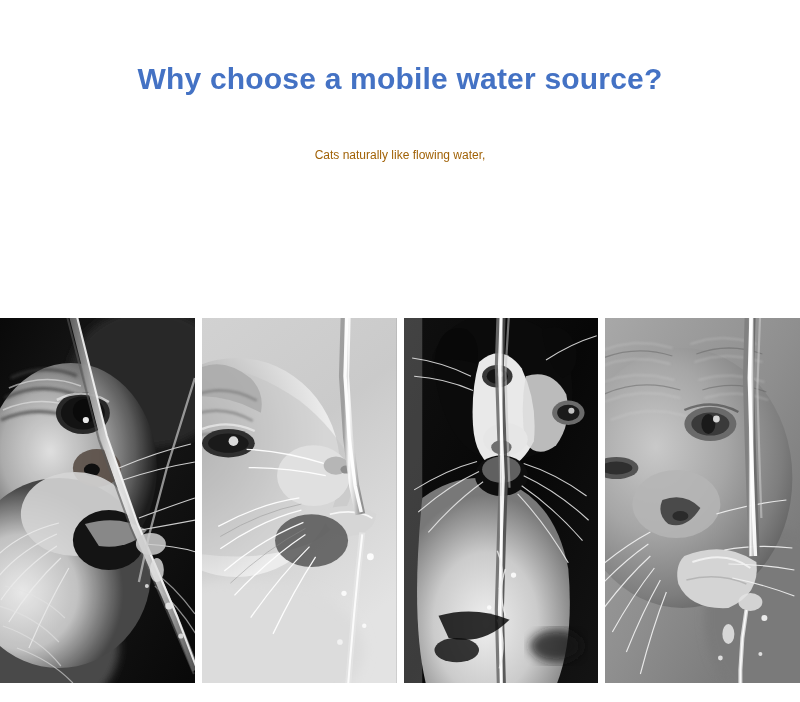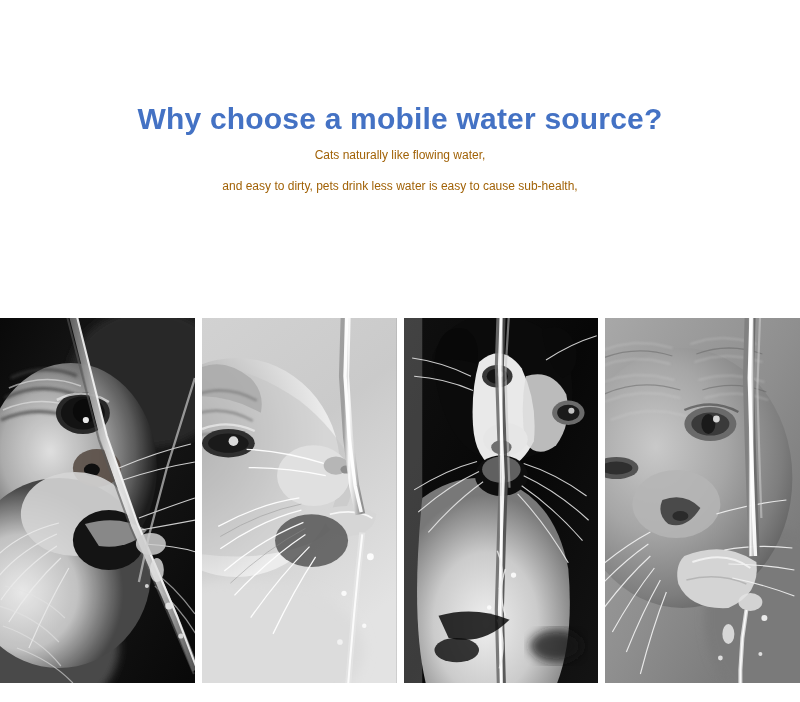--- a/index.html
+++ b/index.html
@@ -28,21 +28,20 @@
     top: 60px;
     left: 0;
     width: 800px;
     text-align: center;
     font-size: 30px;
     font-weight: bold;
     letter-spacing: 0.2px;
     color: #4472C4;
     line-height: 38px;
     white-space: nowrap;
-    margin-top: 40px;
   }
 
   
   .subcopy {
     position: absolute;
     top: 140px;
     left: 0;
     width: 800px;
     text-align: center;
     font-size: 12px;
@@ -73,21 +72,20 @@
 </style>
 </head>
 <body>
 
 <div class="page">
 
   <div class="headline">Why choose a mobile water source?</div>
 
   <div class="subcopy">
     <span class="line">Cats naturally like flowing water,</span>
-    <span class="line">and easy to dirty, pets drink less water is easy to cause sub-health,</span>
   </div>
 
   <div class="photo-strip">
 
     <div class="photo">
       <svg viewBox="0 0 197 365" preserveAspectRatio="xMidYMid slice">
         <defs>
           <linearGradient id="p1bg" x1="0" y1="0" x2="1" y2="1">
             <stop offset="0%" stop-color="#0a0a0a"></stop>
             <stop offset="40%" stop-color="#1b1b1b"></stop>

